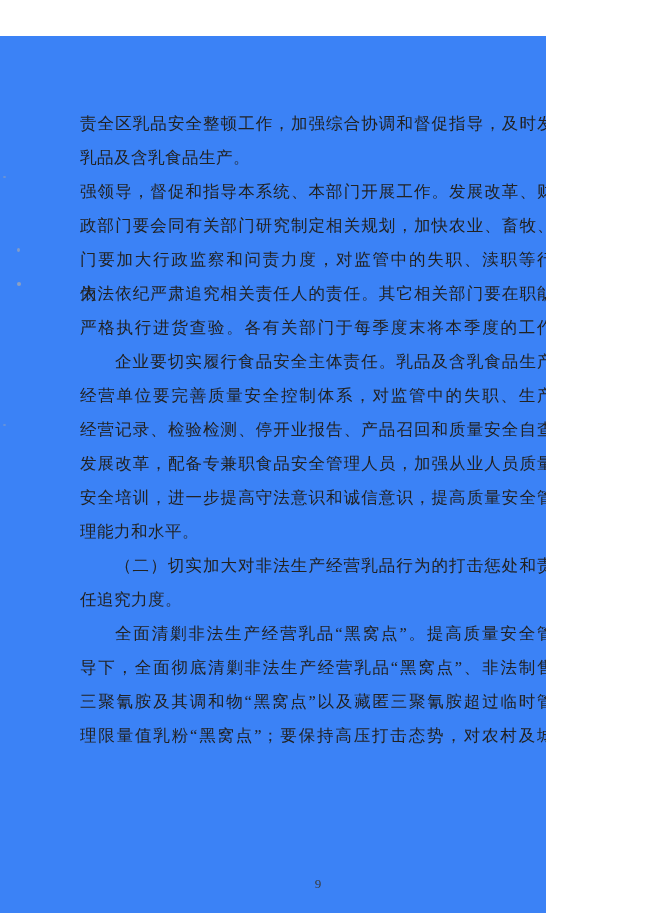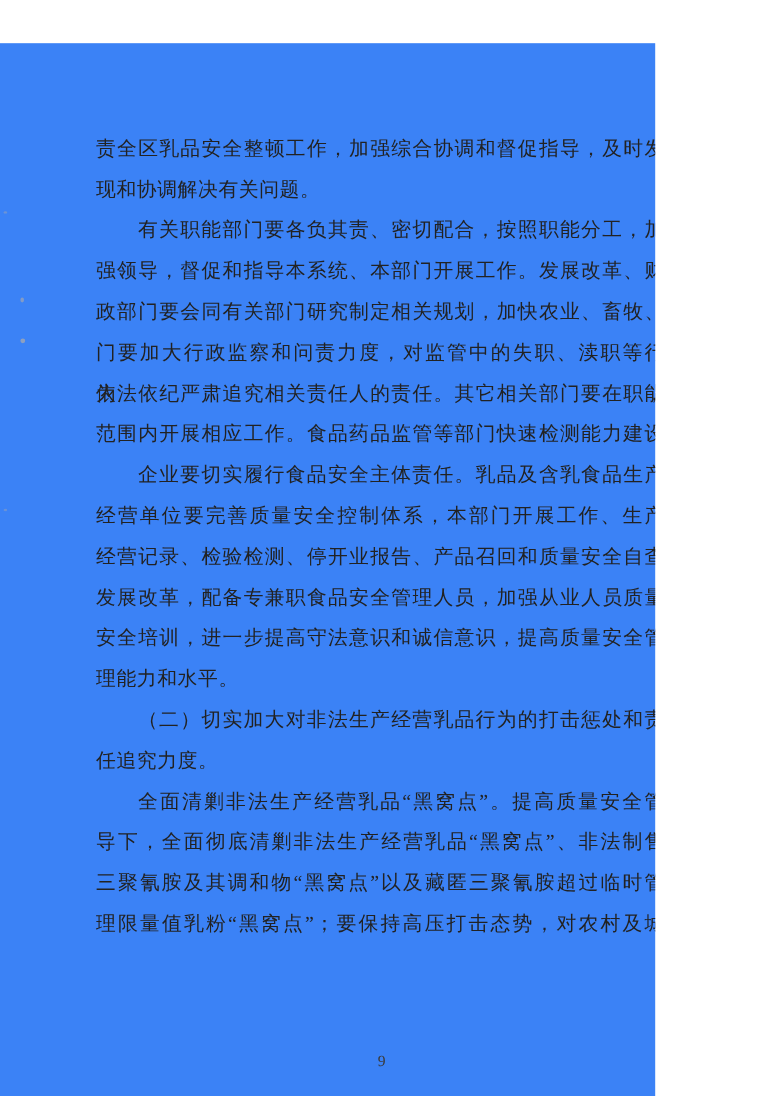--- a/index.html
+++ b/index.html
@@ -69,35 +69,34 @@
 </style>
 </head>
 <body>
 
 <div class="page">
 
   <div class="text-block">
 
     <div class="para">
       <div class="line just">责全区乳品安全整顿工作，加强综合协调和督促指导，及时发</div>
-      <div class="line">现和协调解决有关问题。</div>
+      <div class="line">乳品及含乳食品生产。</div>
     </div>
 
     <div class="para">
-      <div class="line just ind">有关职能部门要各负其责、密切配合，按照职能分工，加</div>
       <div class="line just">强领导，督促和指导本系统、本部门开展工作。发展改革、财</div>
       <div class="line just">政部门要会同有关部门研究制定相关规划，加快农业、畜牧、</div>
       <div class="line just">门要加大行政监察和问责力度，对监管中的失职、渎职等行为，</div>
       <div class="line just">依法依纪严肃追究相关责任人的责任。其它相关部门要在职能</div>
-      <div class="line just">范围内开展相应工作。食品药品监管等部门快速检测能力建设</div>
+      <div class="line just">严格执行进货查验。各有关部门于每季度末将本季度的工作</div>
     </div>
 
     <div class="para">
       <div class="line just ind">企业要切实履行食品安全主体责任。乳品及含乳食品生产</div>
-      <div class="line just">经营单位要完善质量安全控制体系，本部门开展工作、生产</div>
+      <div class="line just">经营单位要完善质量安全控制体系，对监管中的失职、生产</div>
       <div class="line just">经营记录、检验检测、停开业报告、产品召回和质量安全自查</div>
       <div class="line just">发展改革，配备专兼职食品安全管理人员，加强从业人员质量</div>
       <div class="line just">安全培训，进一步提高守法意识和诚信意识，提高质量安全管</div>
       <div class="line">理能力和水平。</div>
     </div>
 
     <div class="para">
       <div class="line just ind">（二）切实加大对非法生产经营乳品行为的打击惩处和责</div>
       <div class="line">任追究力度。</div>
     </div>

